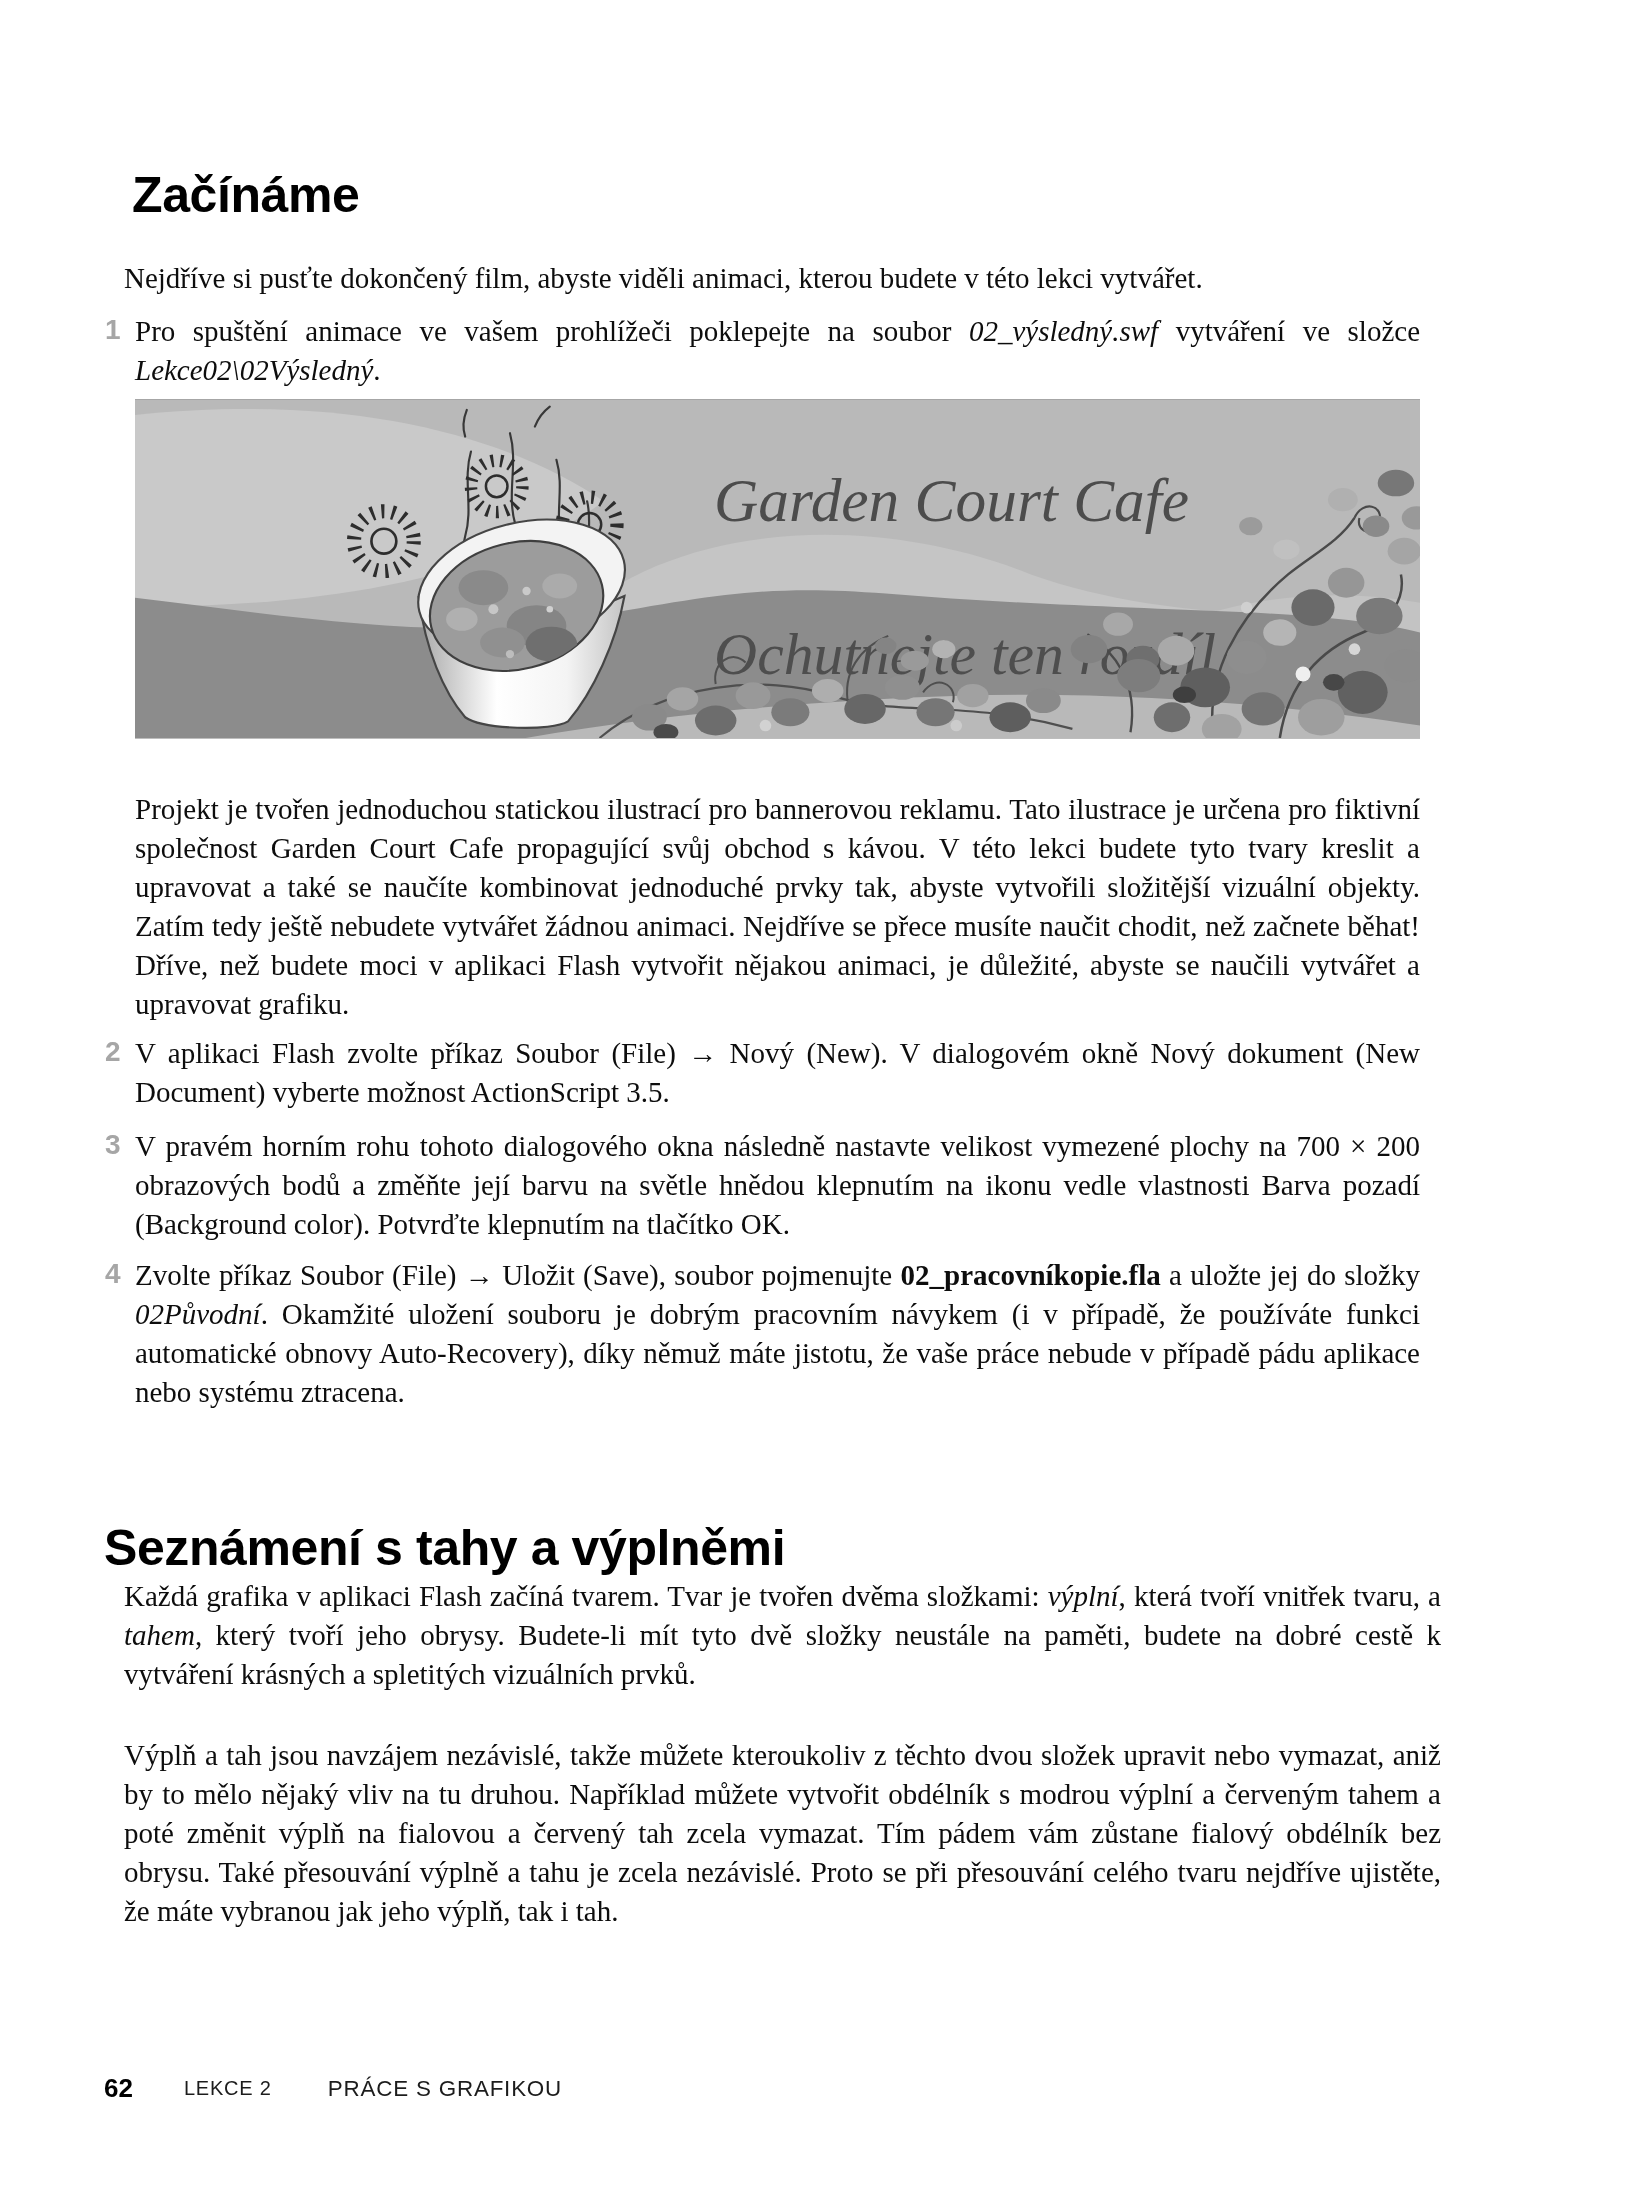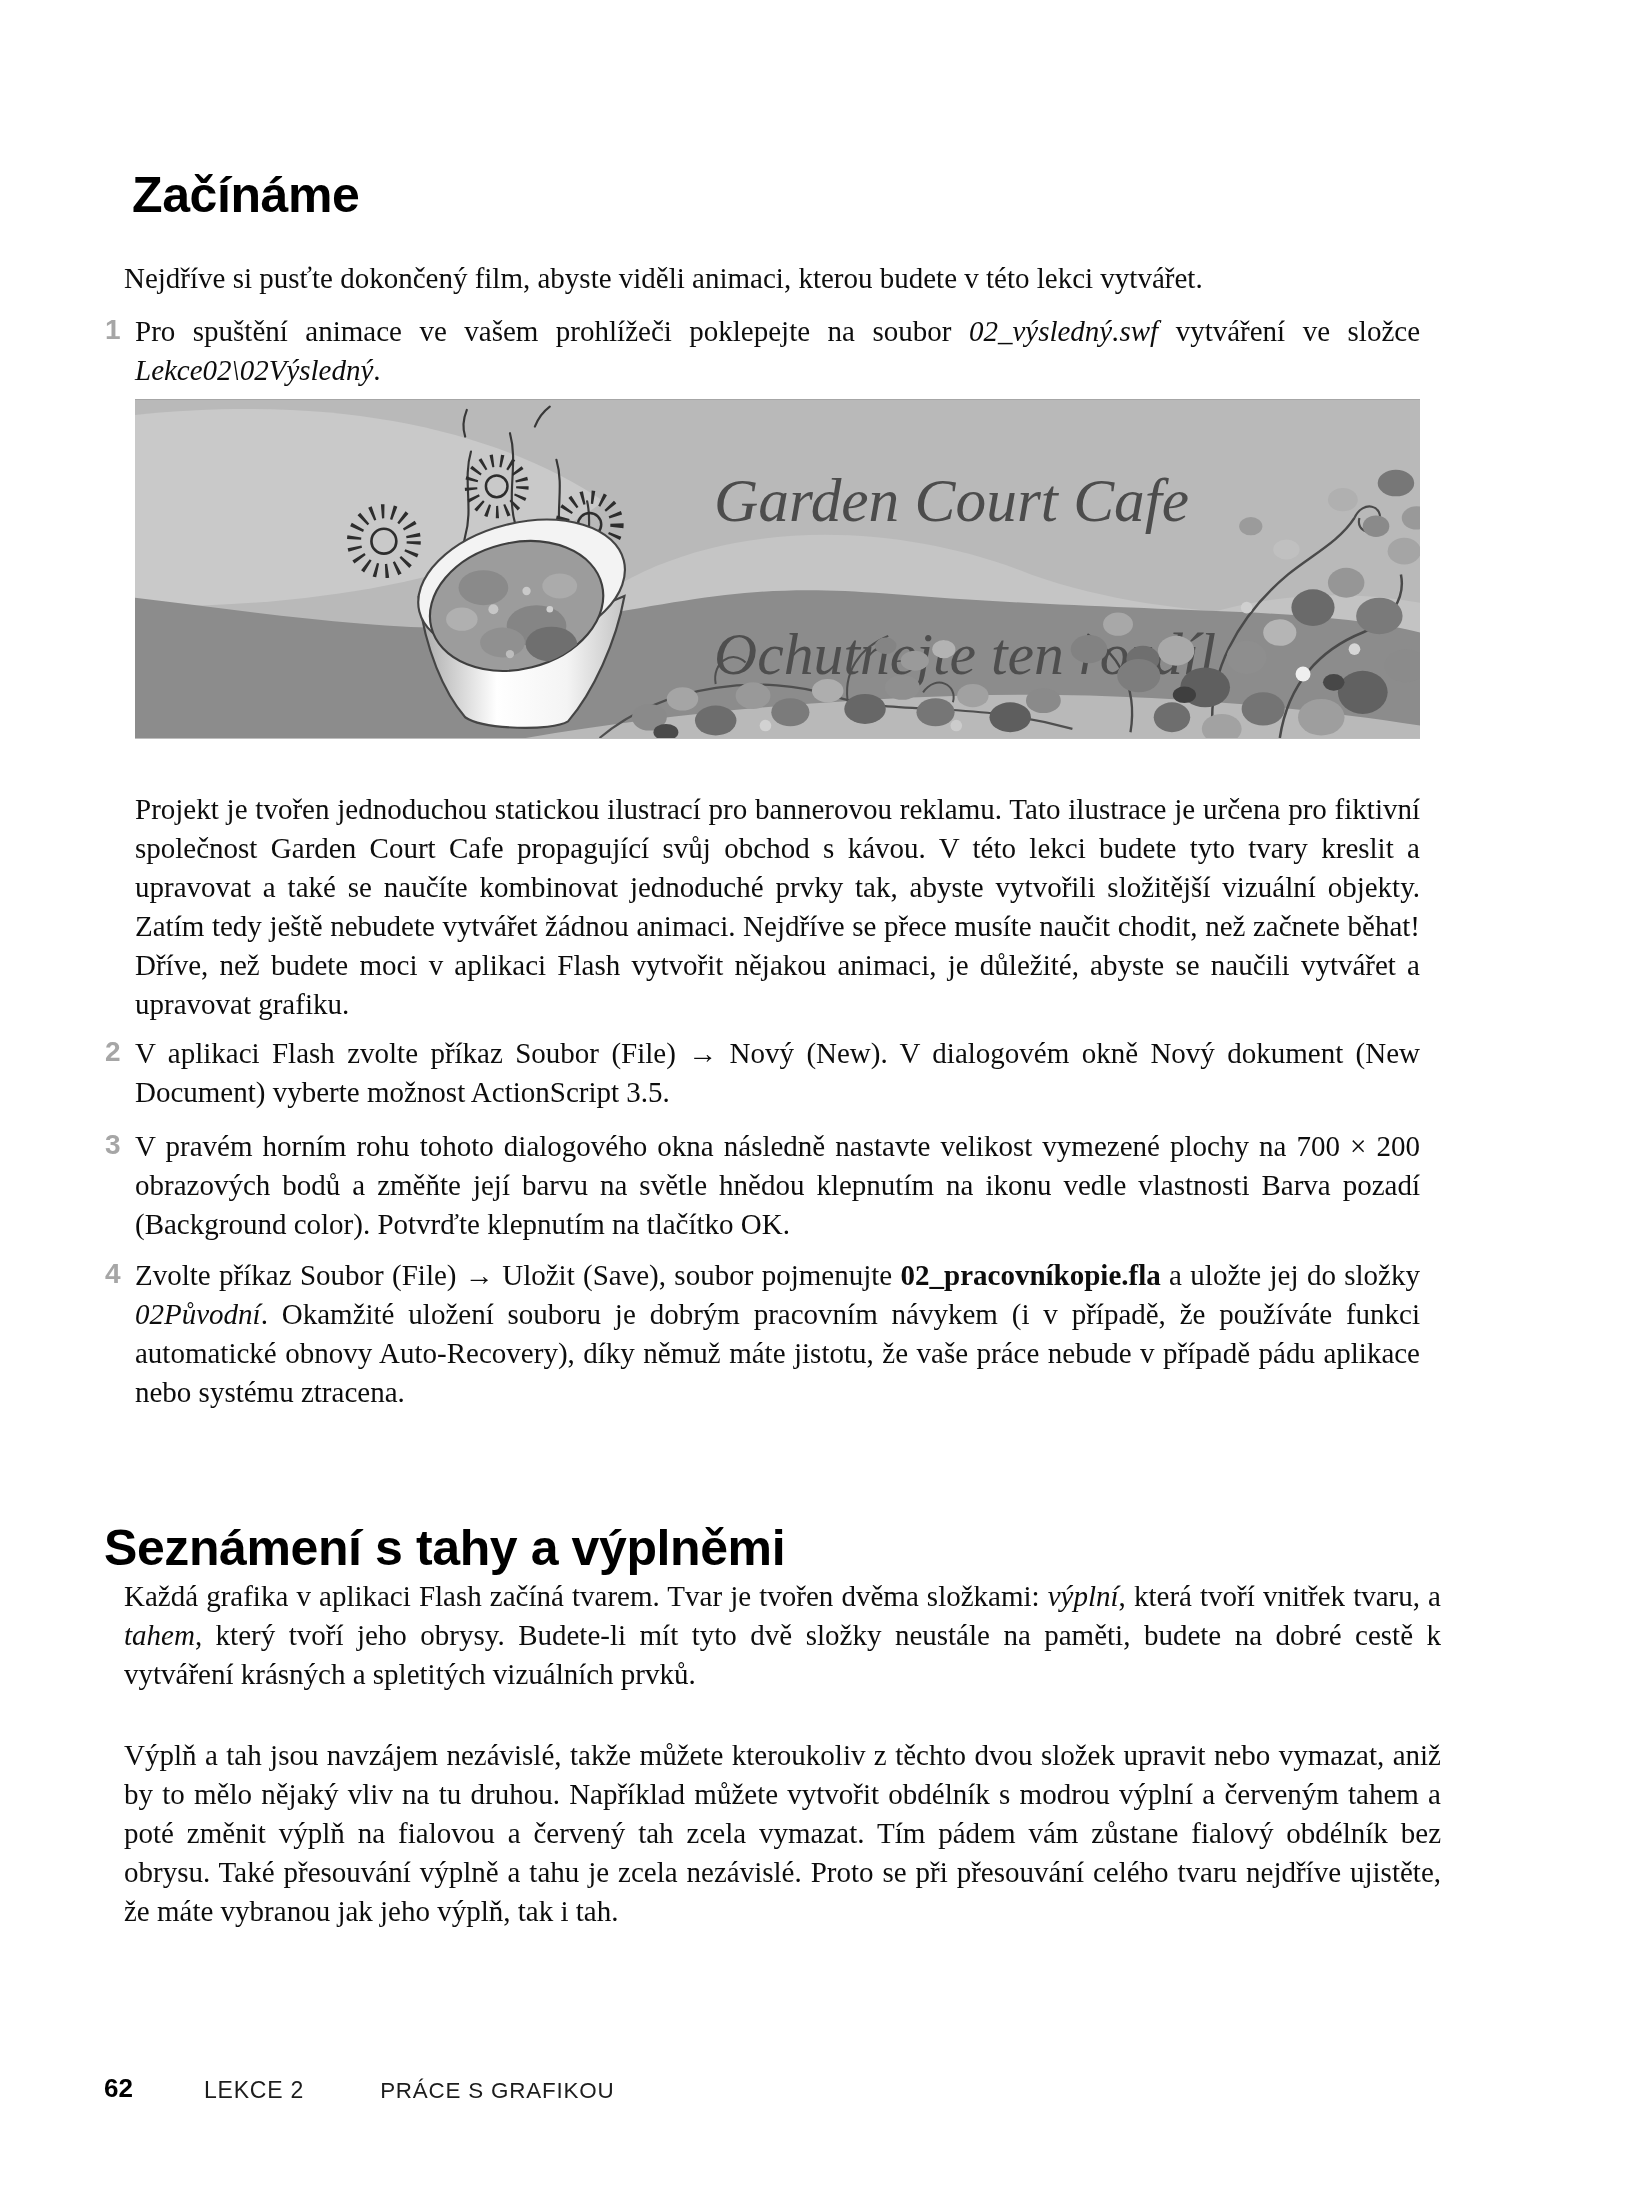--- a/index.html
+++ b/index.html
@@ -32,25 +32,25 @@
   .step-text b{font-weight:bold;}
   .step-text i, .para i{font-style:italic;}
   
   .banner{
     left:135px;top:399px;width:1285px;height:338px;overflow:hidden;
     border-top:0.8px solid #a6a6a6;border-bottom:0.8px solid #bdbdbd;
   }
   .banner svg{display:block;width:100%;height:100%;}
   
   .footer{
-    left:104px;top:2073px;width:1162px;display:flex;align-items:flex-end;
-    font-family:"Liberation Sans", sans-serif;color:#1c1c1c;gap:20px;
+    left:104px;top:2073px;width:1162px;display:flex;align-items:center;
+    font-family:"Liberation Sans", sans-serif;color:#1c1c1c;
   }
   .footer .pagenum{font-weight:bold;font-size:26px;color:#000;}
-  .footer .lesson{margin-left:51px;font-size:23px;letter-spacing:0.8px;}
+  .footer .lesson{margin-left:51px;font-size:20px;letter-spacing:0.8px;}
   .footer .chapter{margin-left:56px;font-size:22.4px;letter-spacing:0.8px;}
 </style>
 </head>
 <body>
 
 <h1 class="abs section-title" style="left:104px;top:169px;margin-left:28px;">Začínáme</h1>
 
 <p class="abs para full" style="top:259px;">Nejdříve si pusťte dokončený film, abyste viděli animaci, kterou budete v této lekci vytvářet.</p>
 
 <div class="abs step" style="top:312px;">

